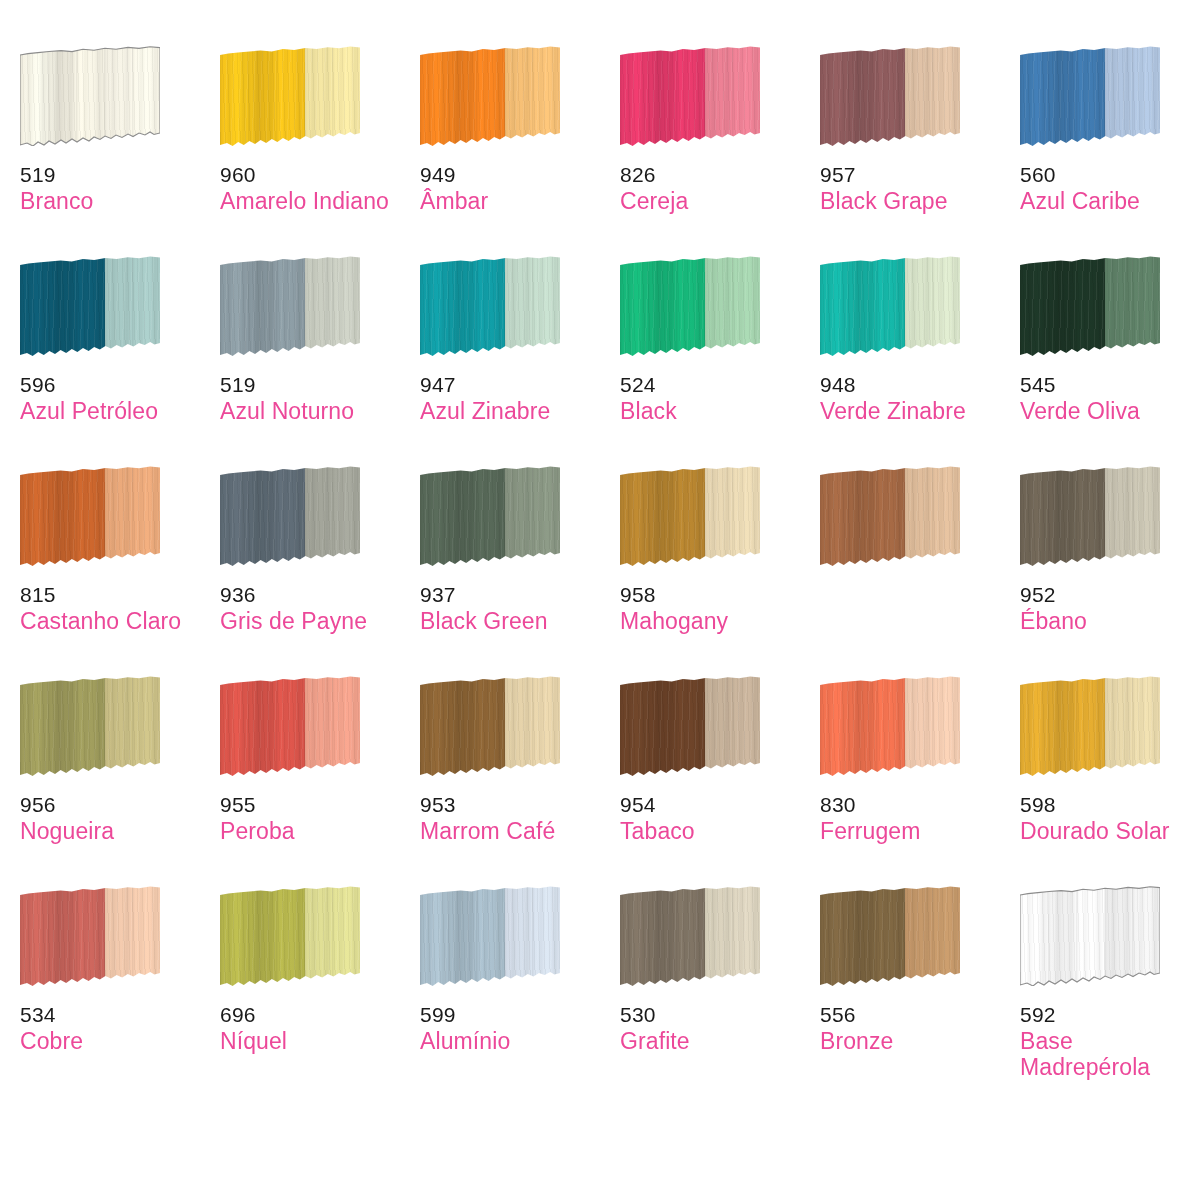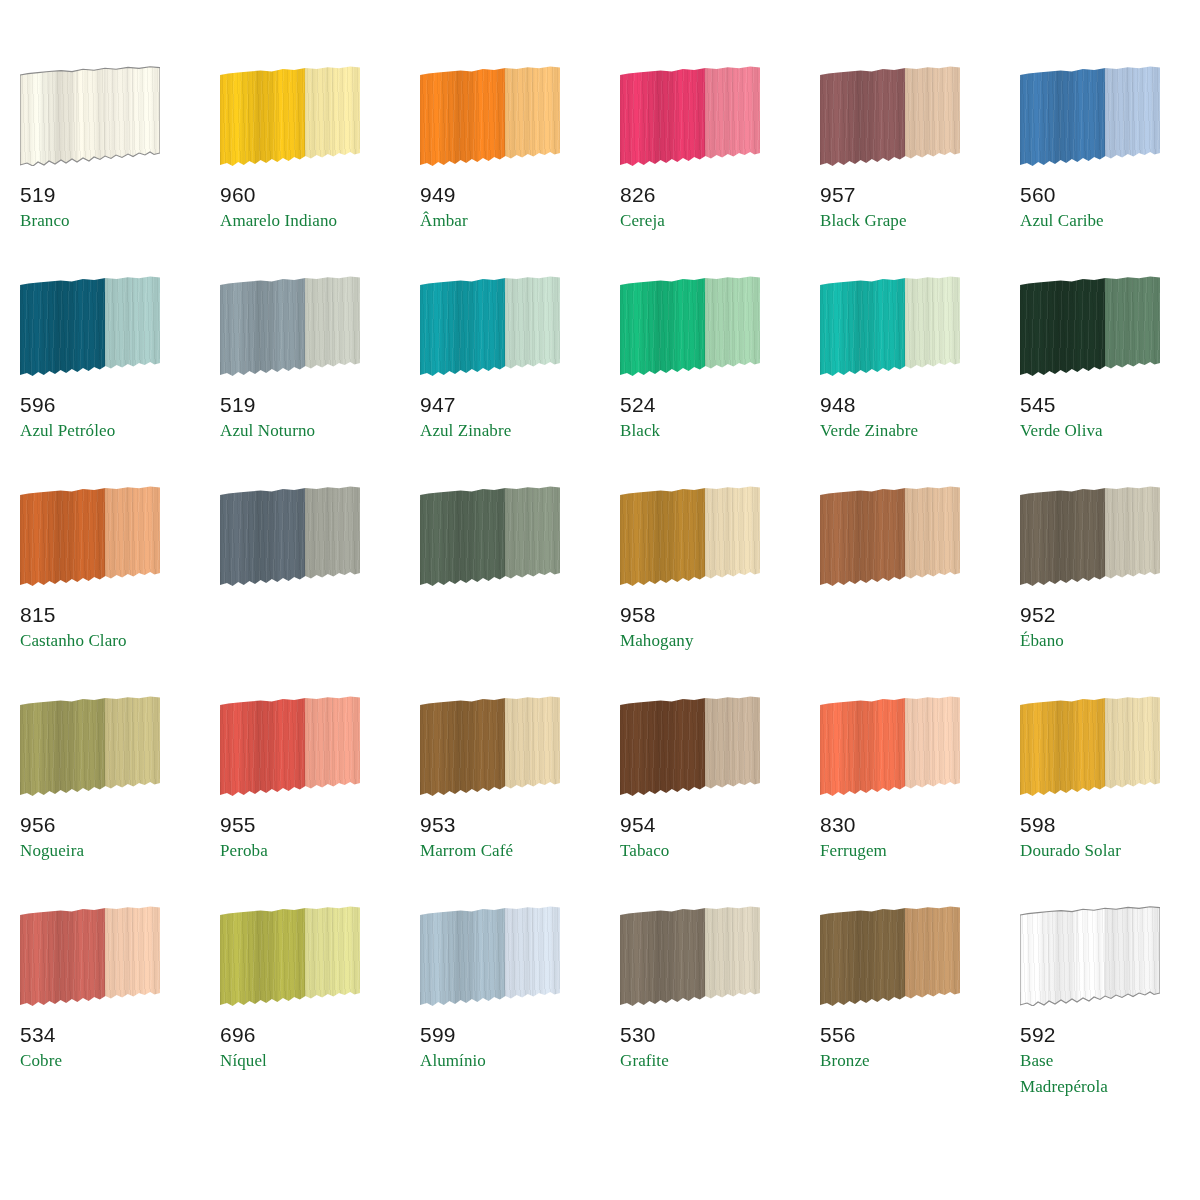--- a/index.html
+++ b/index.html
@@ -18,21 +18,21 @@
     overflow: hidden;
   }
   .grid {
     position: absolute;
     left: 0; top: 0;
     width: 1200px;
     display: grid;
     grid-template-columns: repeat(6, 200px);
     grid-auto-rows: 210px;
     padding-left: 20px;
-    padding-top: 58px;
+    padding-top: 38px;
   }
   .cell {
     position: relative;
     width: 200px;
     height: 210px;
   }
   
   .swatch-wrap {
     position: absolute;
     left: 0; top: 8px;
@@ -122,26 +122,25 @@
     top: 124px;
     width: 190px;
   }
   .code {
     font-size: 21px;
     line-height: 26px;
     color: #1a1a1a;
     letter-spacing: 0.2px;
   }
   .cname {
-    font-size: 17px;
+    font-size: 23px;
     line-height: 26px;
-    color: #15803d;
+    color: #ec4899;
     letter-spacing: 0.1px;
     white-space: pre-line;
-    font-family: Liberation Serif, serif;
   }
 </style>
 </head>
 <body>
 
 <div id="chart">
   <div class="grid" id="grid">
       <div class="cell">
         <div class="swatch-wrap">
           <div class="swatch outlined">
@@ -359,31 +358,39 @@
         <div class="swatch-wrap">
           <div class="swatch">
             <div class="paint" style="clip-path: polygon(0% 9%, 6% 7.5%, 13% 6.5%, 21% 5.5%, 29% 4.5%, 37% 5.5%, 45% 3%, 53% 4%, 61% 2%, 69% 3%, 77% 1.2%, 85% 2.2%, 93% 0.6%, 100% 1.5%, 100% 87%, 96% 88.5%, 93% 86%, 89% 89%, 85% 87%, 81% 90.5%, 77% 88%, 73% 91.5%, 69% 89%, 65% 92.5%, 61% 90%, 57% 93.5%, 53% 91%, 49% 95%, 45% 92%, 41% 96%, 37% 93%, 33% 97%, 29% 94%, 25% 98%, 21% 95%, 17% 99%, 13% 96%, 9% 100%, 5% 97%, 0% 99%);">
               <div class="dark" style="background: linear-gradient(90deg, rgb(93, 106, 116) 0%, rgb(100, 113, 124) 22%, rgb(86, 99, 108) 48%, rgb(98, 111, 122) 72%, rgb(93, 106, 116) 100%);"></div>
               <div class="light" style="background: linear-gradient(90deg, rgb(160, 162, 151) 0%, rgb(165, 167, 156) 40%, rgb(170, 172, 161) 75%, rgb(165, 167, 156) 100%);"></div>
               <div class="streaks"></div>
               <div class="grain"></div>
             </div>
           </div>
         </div>
+        <div class="label">
+          <div class="code">936</div>
+          <div class="cname">Gris de Payne</div>
+        </div>
       </div>
       <div class="cell">
         <div class="swatch-wrap">
           <div class="swatch">
             <div class="paint" style="clip-path: polygon(0% 9%, 6% 7.5%, 13% 6.5%, 21% 5.5%, 29% 4.5%, 37% 5.5%, 45% 3%, 53% 4%, 61% 2%, 69% 3%, 77% 1.2%, 85% 2.2%, 93% 0.6%, 100% 1.5%, 100% 87%, 96% 88.5%, 93% 86%, 89% 89%, 85% 87%, 81% 90.5%, 77% 88%, 73% 91.5%, 69% 89%, 65% 92.5%, 61% 90%, 57% 93.5%, 53% 91%, 49% 95%, 45% 92%, 41% 96%, 37% 93%, 33% 97%, 29% 94%, 25% 98%, 21% 95%, 17% 99%, 13% 96%, 9% 100%, 5% 97%, 0% 99%);">
               <div class="dark" style="background: linear-gradient(90deg, rgb(85, 102, 86) 0%, rgb(91, 109, 92) 22%, rgb(79, 95, 80) 48%, rgb(89, 107, 90) 72%, rgb(85, 102, 86) 100%);"></div>
               <div class="light" style="background: linear-gradient(90deg, rgb(134, 146, 128) 0%, rgb(138, 151, 132) 40%, rgb(142, 156, 136) 75%, rgb(138, 151, 132) 100%);"></div>
               <div class="streaks"></div>
               <div class="grain"></div>
             </div>
           </div>
+        </div>
+        <div class="label">
+          <div class="code">937</div>
+          <div class="cname">Black Green</div>
         </div>
       </div>
       <div class="cell">
         <div class="swatch-wrap">
           <div class="swatch">
             <div class="paint" style="clip-path: polygon(0% 9%, 6% 7.5%, 13% 6.5%, 21% 5.5%, 29% 4.5%, 37% 5.5%, 45% 3%, 53% 4%, 61% 2%, 69% 3%, 77% 1.2%, 85% 2.2%, 93% 0.6%, 100% 1.5%, 100% 87%, 96% 88.5%, 93% 86%, 89% 89%, 85% 87%, 81% 90.5%, 77% 88%, 73% 91.5%, 69% 89%, 65% 92.5%, 61% 90%, 57% 93.5%, 53% 91%, 49% 95%, 45% 92%, 41% 96%, 37% 93%, 33% 97%, 29% 94%, 25% 98%, 21% 95%, 17% 99%, 13% 96%, 9% 100%, 5% 97%, 0% 99%);">
               <div class="dark" style="background: linear-gradient(90deg, rgb(181, 131, 47) 0%, rgb(194, 140, 50) 22%, rgb(168, 122, 44) 48%, rgb(190, 138, 49) 72%, rgb(181, 131, 47) 100%);"></div>
               <div class="light" style="background: linear-gradient(90deg, rgb(229, 212, 177) 0%, rgb(236, 219, 182) 40%, rgb(243, 226, 187) 75%, rgb(236, 219, 182) 100%);"></div>
               <div class="streaks"></div>
               <div class="grain"></div>

